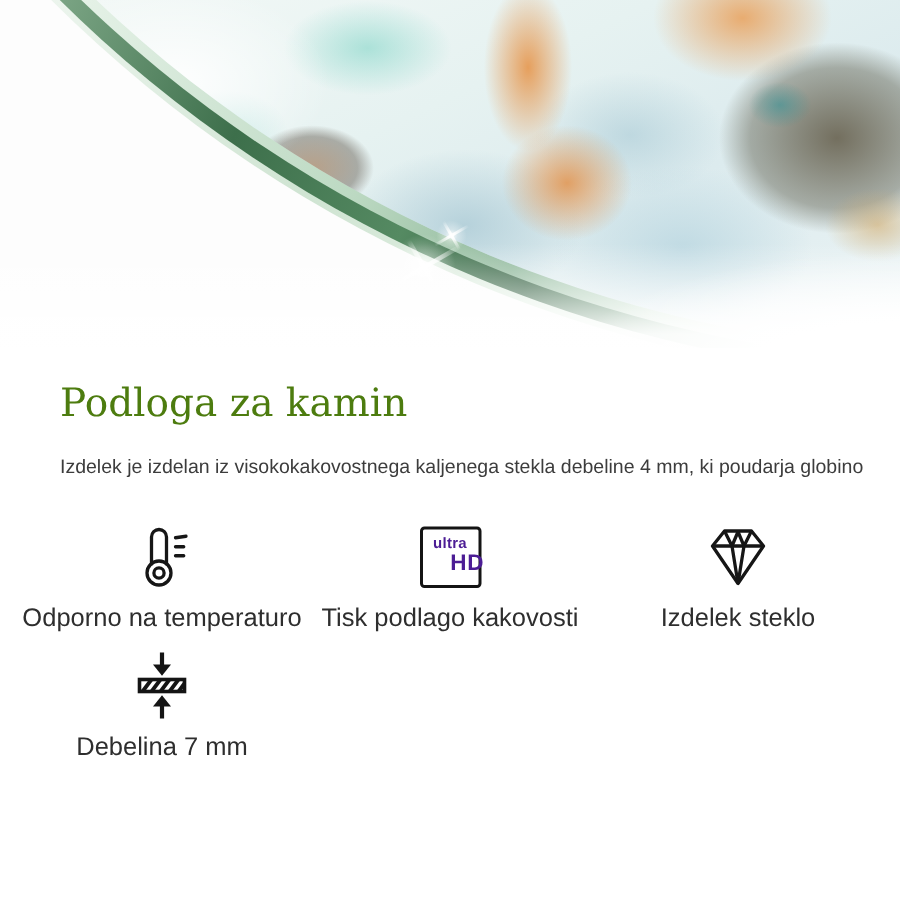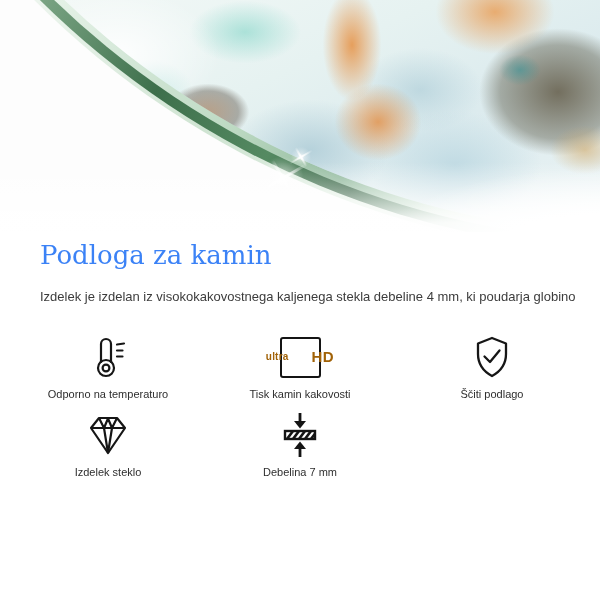--- a/index.html
+++ b/index.html
@@ -52,43 +52,43 @@
   .sparkle::before{content:"";position:absolute;left:0;top:26.5px;width:56px;height:3px;
     background:linear-gradient(90deg,transparent,rgba(255,255,255,0.98) 45% 55%,transparent);}
   .sparkle::after{content:"";position:absolute;left:26.5px;top:8px;width:3px;height:40px;
     background:linear-gradient(180deg,transparent,rgba(255,255,255,0.98) 45% 55%,transparent);}
   .sparkle.small{left:288px;top:144px;width:26px;height:26px;}
   .sparkle.small::before{top:12px;width:26px;height:2px;}
   .sparkle.small::after{left:12px;top:2px;width:2px;height:22px;}
 
   
   .title{
-    margin:6px 40px 0;
+    margin:20px 40px 0;
     font-family:"DejaVu Serif","Liberation Serif",serif;
-    font-size:26px;line-height:34px;color:#3b82f6;font-weight:400;
+    font-size:26px;line-height:34px;color:#4d7c0f;font-weight:400;
   }
   .intro{
     margin:12px 40px 0;
     font-size:13px;line-height:26px;color:#3c3c3c;
   }
   .intro .line{white-space:nowrap;}
 
   
   .features{
     margin:22px 12px 0;
     display:grid;grid-template-columns:repeat(3,1fr);row-gap:10px;
   }
   .feature{display:flex;flex-direction:column;align-items:center;}
   .icon-box{height:50px;display:flex;align-items:center;justify-content:center;}
-  .feature-label{margin-top:6px;font-size:11px;color:#2e2e2e;}
+  .feature-label{margin-top:6px;font-size:17px;color:#2e2e2e;}
   .icon-svg{display:block;}
   .uhd{
     width:37px;height:37px;border:2.5px solid #141414;border-radius:3px;
-    display:flex;flex-direction:row;align-items:center;justify-content:center;
-    color:#a16207;font-weight:bold;
+    display:flex;flex-direction:column;align-items:center;justify-content:center;
+    color:#4c1d95;font-weight:bold;
   }
   .uhd .u{font-size:10px;line-height:10px;letter-spacing:0.2px;}
   .uhd .hd{font-size:15px;line-height:16px;letter-spacing:0.5px;margin-left:23px;}
 </style>
 </head>
 <body>
 
 <div class="hero">
   <div class="layer edge-outer"></div>
   <div class="layer edge-dark"></div>
@@ -121,32 +121,23 @@
     <div class="feature-label">Odporno na temperaturo</div>
   </div>
 
   <div class="feature">
     <div class="icon-box">
       <div class="uhd">
         <span class="u">ultra</span>
         <span class="hd">HD</span>
       </div>
     </div>
-    <div class="feature-label">Tisk kamin kakovosti</div>
+    <div class="feature-label">Tisk podlago kakovosti</div>
   </div>
 
-  <div class="feature">
-    <div class="icon-box">
-      <svg class="icon-svg" width="48" height="48" viewBox="0 0 48 48" fill="none" stroke="#161616" stroke-width="2.3">
-        <path d="M24,5 L38,10.5 V21 C38,31.5 32.3,38.5 24,43 C15.7,38.5 10,31.5 10,21 V10.5 Z" stroke-linejoin="round"></path>
-        <path d="M16.5,23.5 L22,29 L31.5,17.5" stroke-linecap="round" stroke-linejoin="round"></path>
-      </svg>
-    </div>
-    <div class="feature-label">Ščiti podlago</div>
-  </div>
 
   <div class="feature">
     <div class="icon-box">
       <svg class="icon-svg" width="48" height="48" viewBox="0 0 48 48" fill="none" stroke="#161616" stroke-width="2.2" stroke-linejoin="round">
         <path d="M7,17 L15,7 H33 L41,17 L24,42 Z"></path>
         <path d="M7,17 H41"></path>
         <path d="M15,7 L20,17 L24,7.5 L28,17 L33,7"></path>
         <path d="M20,17 L24,42 M28,17 L24,42"></path>
       </svg>
     </div>

